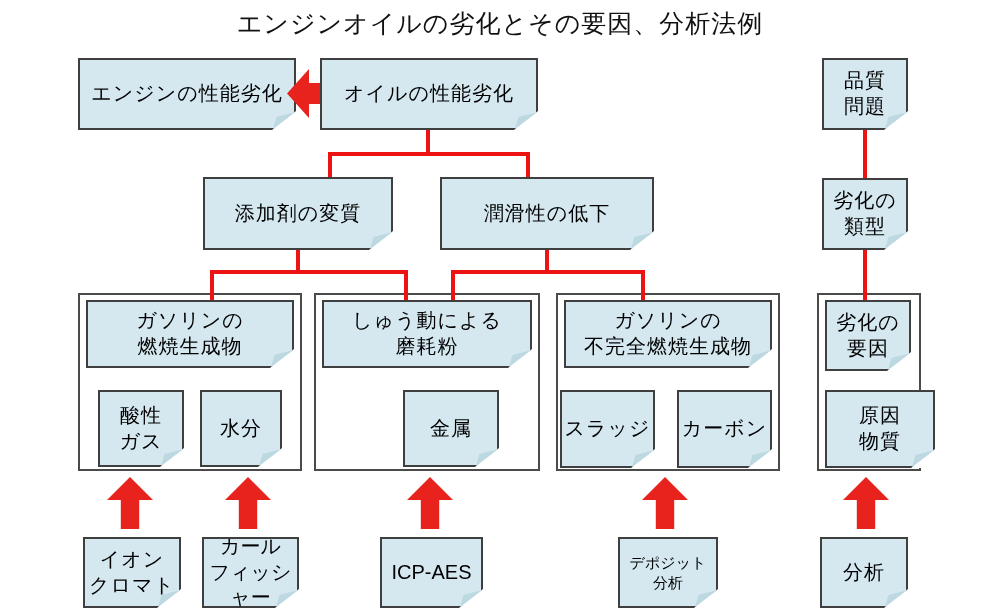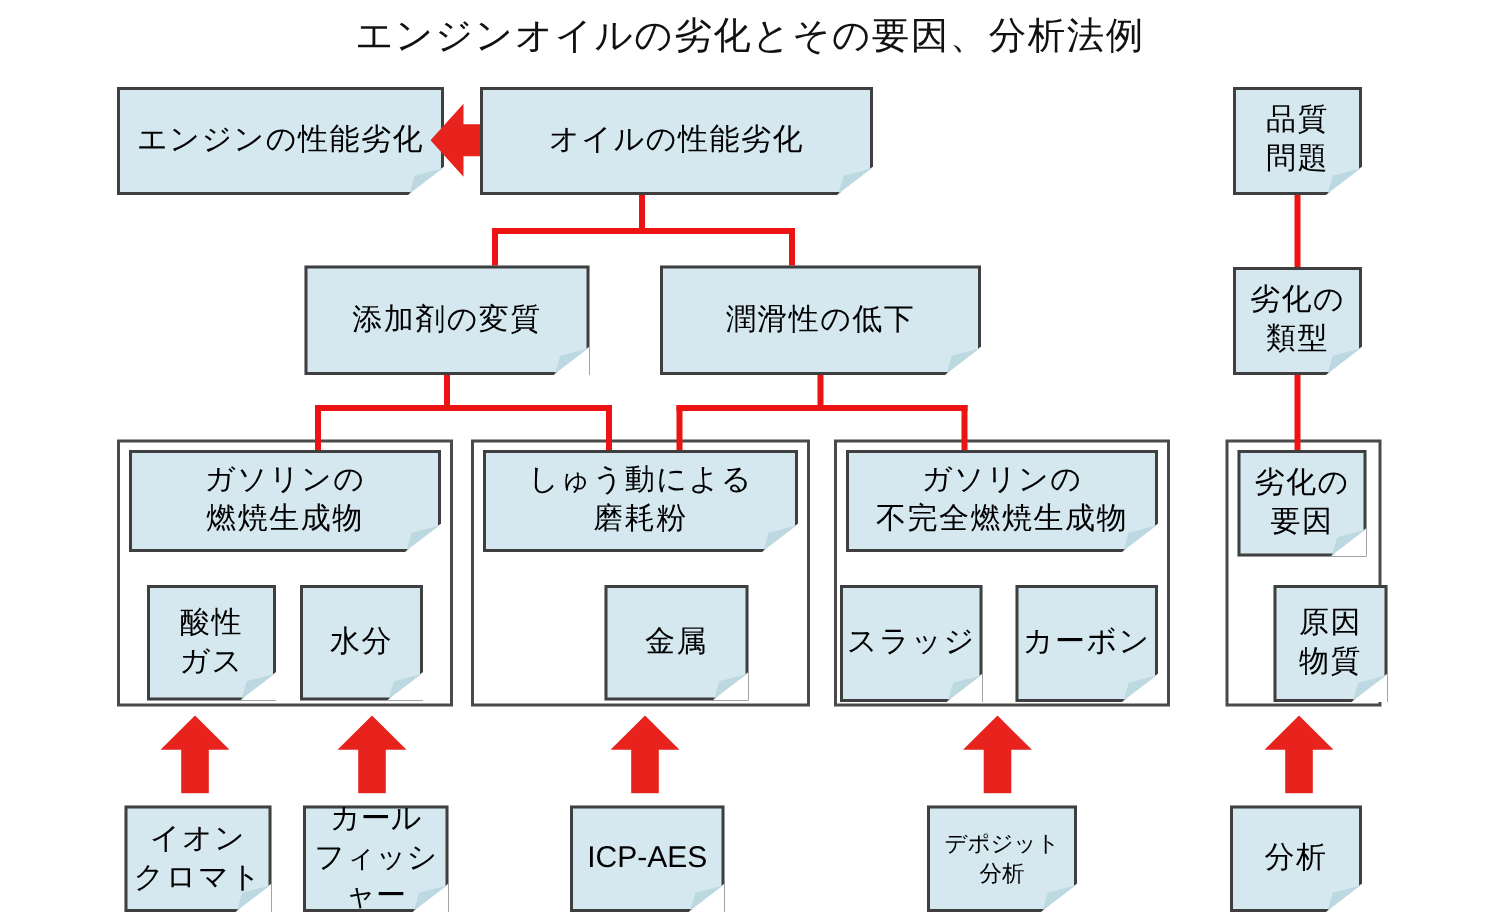--- a/index.html
+++ b/index.html
@@ -58,21 +58,21 @@
   <div class="cl" style="left:404px; top:270px; width:4px;  height:32px;"></div>
   <div class="cl" style="left:545px; top:249px; width:4px;  height:24px;"></div>
   <div class="cl" style="left:451px; top:270px; width:194px; height:4px;"></div>
   <div class="cl" style="left:451px; top:270px; width:4px;  height:32px;"></div>
   <div class="cl" style="left:641px; top:270px; width:4px;  height:32px;"></div>
   <div class="cl" style="left:863px; top:129px; width:4px;  height:50px;"></div>
   <div class="cl" style="left:863px; top:249px; width:4px;  height:53px;"></div>
 
   <div class="note" style="left:78px; top:58px; width:218px; height:72px;">エンジンの性能劣化</div>
   <div class="arrow arrow-left" style="left:287px; top:67px; width:50px; height:53px;"></div>
-  <div class="note" style="left:320px; top:58px; width:262px; height:72px;">オイルの性能劣化</div>
+  <div class="note" style="left:320px; top:58px; width:218px; height:72px;">オイルの性能劣化</div>
   <div class="note" style="left:822px; top:58px; width:86px; height:72px;">品質
 問題</div>
 
   <div class="note" style="left:203px; top:177px; width:190px; height:73px;">添加剤の変質</div>
   <div class="note" style="left:440px; top:177px; width:214px; height:73px;">潤滑性の低下</div>
   <div class="note" style="left:822px; top:178px; width:86px; height:72px;">劣化の
 類型</div>
 
   <div class="note" style="left:86px; top:300px; width:208px; height:68px;">ガソリンの
 燃焼生成物</div>
@@ -84,21 +84,21 @@
 磨耗粉</div>
   <div class="note" style="left:403px; top:390px; width:96px; height:77px;">金属</div>
 
   <div class="note" style="left:564px; top:300px; width:208px; height:68px;">ガソリンの
 不完全燃焼生成物</div>
   <div class="note" style="left:560px; top:390px; width:95px; height:78px;">スラッジ</div>
   <div class="note" style="left:677px; top:390px; width:95px; height:78px;">カーボン</div>
 
   <div class="note" style="left:825px; top:300px; width:86px; height:71px;">劣化の
 要因</div>
-  <div class="note" style="left:825px; top:390px; width:76px; height:78px;margin-left:24px;">原因
+  <div class="note" style="left:825px; top:390px; width:110px; height:78px;">原因
 物質</div>
 
   <div class="arrow arrow-up" style="left:107px; top:477px; width:46px; height:52px;"></div>
   <div class="arrow arrow-up" style="left:225px; top:477px; width:46px; height:52px;"></div>
   <div class="arrow arrow-up" style="left:407px; top:477px; width:46px; height:52px;"></div>
   <div class="arrow arrow-up" style="left:642px; top:477px; width:46px; height:52px;"></div>
   <div class="arrow arrow-up" style="left:843px; top:477px; width:46px; height:52px;"></div>
 
   <div class="note" style="left:83px; top:537px; width:98px; height:71px;">イオン
 クロマト</div>

